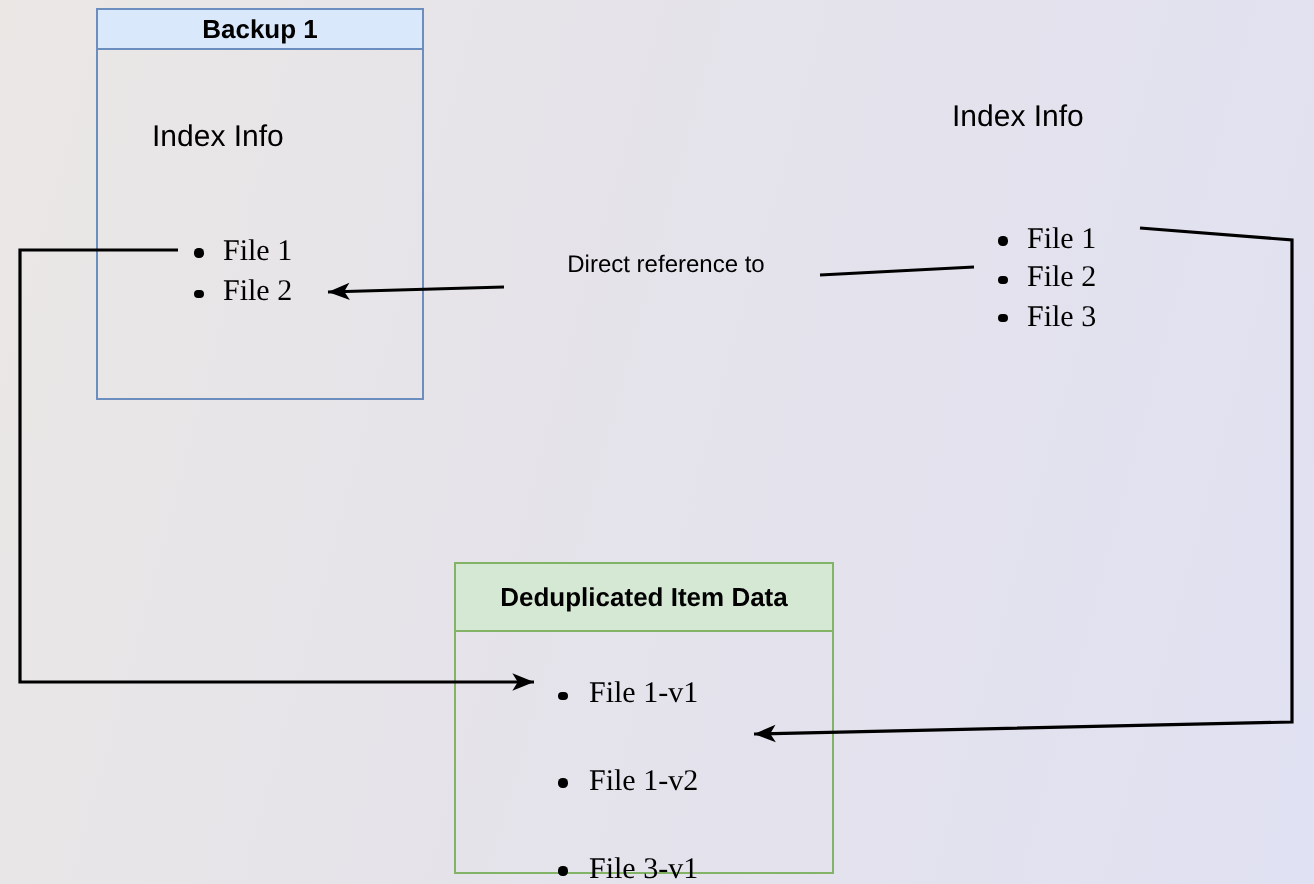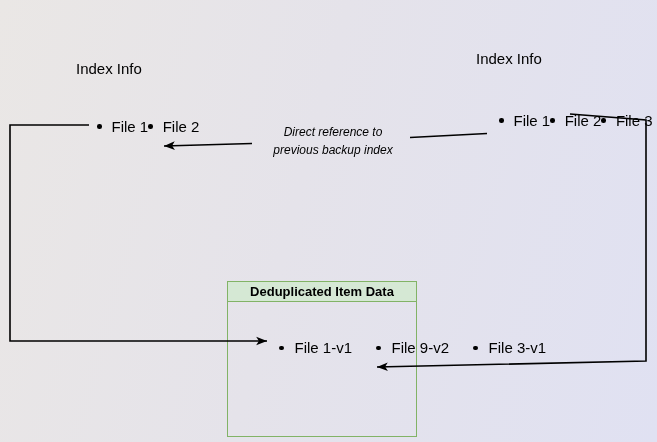--- a/index.html
+++ b/index.html
@@ -16,45 +16,48 @@
     background:linear-gradient(105deg,var(--bg_left) 0%,var(--bg_mid) 45%,var(--bg_right) 100%);
   }
   .box{position:absolute;border:1.5px solid;background:transparent;}
   .box.blue{border-color:var(--blue_border);}
   .box.green{border-color:var(--green_border);}
   .box-header{
     width:100%;display:flex;align-items:center;justify-content:center;
     font-weight:bold;font-size:13px;border-bottom:1.5px solid;
   }
   .blue .box-header{background:var(--blue_fill);border-bottom-color:var(--blue_border);height:20px;}
-  .green .box-header{background:var(--green_fill);border-bottom-color:var(--green_border);height:20px;}
+  .green .box-header{background:var(--green_fill);border-bottom-color:var(--green_border);height:34px;}
   .floating-label{position:absolute;font-size:15px;}
-  .bullet-list{position:absolute;display:flex;flex-direction:row;}
+  .bullet-list{position:absolute;display:flex;flex-direction:column;font-family:Liberation Serif, serif;}
   .bullet-row{display:flex;align-items:center;font-size:15px;}
   .b1 .bullet-row{height:20.5px;}
   .b2 .bullet-row{height:19.3px;}
   .dd .bullet-row{height:19.8px;}
   .dot{
     width:4.5px;height:4.5px;border-radius:50%;background:var(--text);
     margin-right:10px;flex:0 0 auto;
   }
   .dd .dot{margin-right:11px;}
   .edge-label{
     position:absolute;left:248px;top:124px;width:170px;
-    text-align:center;font-size:12px;line-height:17.5px;font-style:italic;
+    text-align:center;font-size:12px;line-height:17.5px;
   }
   svg.arrows{position:absolute;left:0;top:0;pointer-events:none;z-index:5;}
   .edge{stroke:var(--arrow);stroke-width:1.6;fill:none;}
   .arrowhead{fill:var(--arrow);}
 </style>
 </head>
 <body>
 
 <div class="canvas">
 
+  <div class="box blue" style="left:48px;top:4px;width:164px;height:196px;">
+    <div class="box-header">Backup 1</div>
+  </div>
   <div class="floating-label" style="left:76px;top:60px;">Index Info</div>
   <div class="bullet-list b1" style="left:97px;top:116px;">
     <div class="bullet-row">
       <span class="dot"></span>
       <span>File 1</span>
     </div>
     <div class="bullet-row">
       <span class="dot"></span>
       <span>File 2</span>
     </div>
@@ -79,31 +82,30 @@
   <div class="box green" style="left:227px;top:281px;width:190px;height:156px;">
     <div class="box-header">Deduplicated Item Data</div>
   </div>
   <div class="bullet-list dd" style="left:279px;top:338px;gap:24px;">
     <div class="bullet-row">
       <span class="dot"></span>
       <span>File 1-v1</span>
     </div>
     <div class="bullet-row">
       <span class="dot"></span>
-      <span>File 9-v2</span>
+      <span>File 1-v2</span>
     </div>
     <div class="bullet-row">
       <span class="dot"></span>
       <span>File 3-v1</span>
     </div>
   </div>
 
   <div class="edge-label">
     <div>Direct reference to</div>
-    <div>previous backup index</div>
   </div>
 
   <svg class="arrows" width="657" height="442" viewBox="0 0 657 442">
     <defs>
       <marker id="arrow" viewBox="0 0 12 12" refX="11" refY="6" markerWidth="13" markerHeight="13" markerUnits="userSpaceOnUse" orient="auto">
         <path class="arrowhead" d="M 1 2 L 11 6 L 1 10 L 3.5 6 Z"></path>
       </marker>
     </defs>
 
     <path class="edge" d="M 89 125 L 10 125 L 10 341 L 267 341" marker-end="url(#arrow)"></path>

